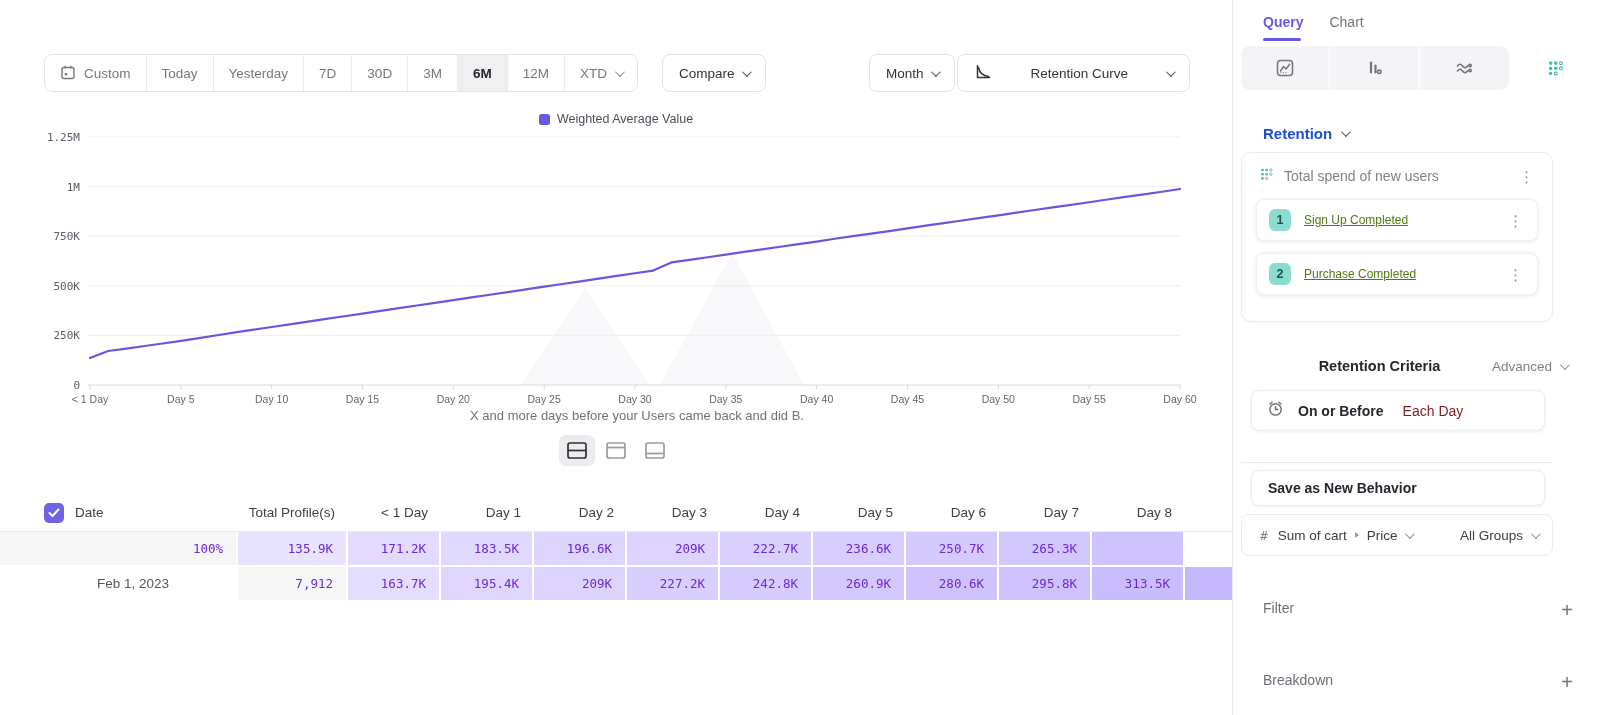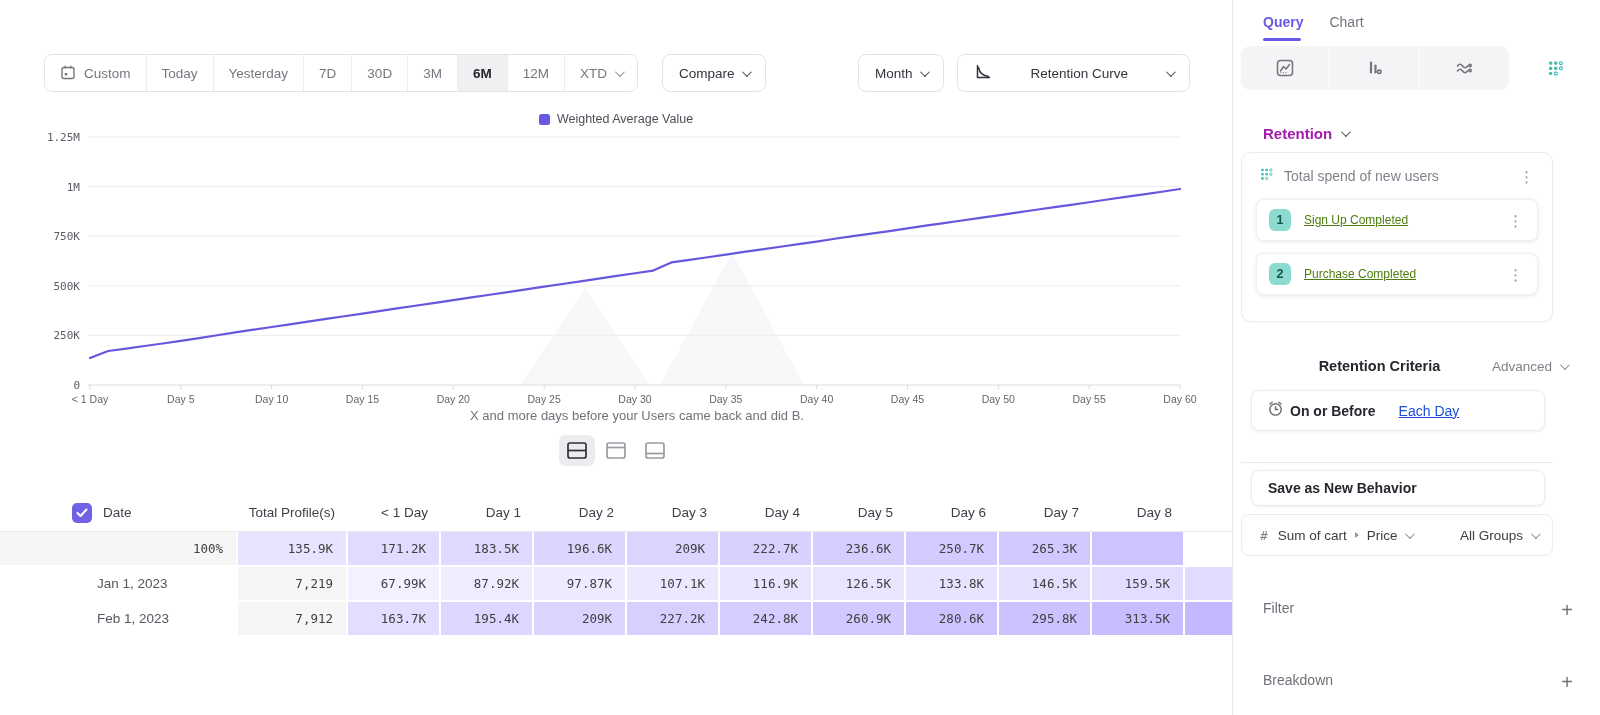--- a/index.html
+++ b/index.html
@@ -11,21 +11,21 @@
   
   .toolbar { position:absolute; left:44px; right:42px; top:54px; height:38px; display:flex; align-items:center; }
   .seg-group { display:flex; height:38px; border:1px solid #E3E3E7; border-radius:8px; overflow:hidden; background:#fff; }
   .seg { display:flex; align-items:center; gap:8px; padding:0 15px; font-size:13.5px; color:#76767F;
     background:#fff; border:none; border-right:1px solid #ECECEF; cursor:pointer; font-family:inherit; white-space:nowrap; }
   .seg:last-child { border-right:none; }
   .seg.active { background:#F0F0F3; color:#24242C; font-weight:bold; }
   .btn { display:flex; align-items:center; gap:8px; height:38px; padding:0 16px; border:1px solid #E3E3E7;
     border-radius:8px; background:#fff; font-size:13.5px; color:#33333C; cursor:pointer; font-family:inherit; white-space:nowrap; }
   .spacer { flex:1; }
-  .ml24 { margin-left:24px; } .ml10 { margin-left:13px;gap:38px; }
+  .ml24 { margin-left:24px; } .ml10 { margin-left:2px;gap:38px; }
   .chev { display:inline-block; width:7px; height:7px; border-right:1.6px solid #8a8a93; border-bottom:1.6px solid #8a8a93;
     transform:rotate(45deg) translateY(-2px); }
   .chev.dark { border-color:#4a4a54; }
 
   
   .legend { position:absolute; left:0; top:112px; width:1232px; display:flex; justify-content:center; align-items:center; gap:7px;
     font-size:12.5px; color:#4E4E58; }
   .legend-swatch { width:11px; height:11px; border-radius:2.5px; background:#6759E3; }
   #chart-svg { position:absolute; left:0; top:130px; }
   .caption { position:absolute; left:0; top:408px; width:1274px; text-align:center; font-size:13px; color:#71717B; }
@@ -34,61 +34,61 @@
   .layout-toggle { position:absolute; left:0; top:435px; width:1232px; display:flex; justify-content:center; gap:3px; }
   .lt-btn { width:36px; height:31px; border:none; background:#fff; border-radius:7px; display:flex; align-items:center; justify-content:center; cursor:pointer; }
   .lt-btn.active { background:#ECECEF; }
 
   
   #table { position:absolute; left:0; top:494px; width:1232px; height:221px; overflow:hidden; }
   .t-inner { width:1278px; }
   .t-row { display:grid; grid-template-columns:238px 110px repeat(10, 93px); }
   .t-head { height:38px; border-bottom:1px solid #E9E9EC; }
   .t-head .hcell { font-size:13.5px; color:#3F3F49; line-height:37px; text-align:right; padding-right:13px; }
-  .hcell-date { display:flex; align-items:center; gap:11px; padding-left:44px; text-align:left;margin-left:28px; }
+  .hcell-date { display:flex; align-items:center; gap:11px; padding-left:44px; text-align:left; }
   .body-row { height:35px; }
   .cell { height:35px; line-height:33px; text-align:right; padding-right:13px; font-family:"DejaVu Sans Mono", monospace;
-    font-size:12.5px; color:#404040; border-right:2px solid #fff; border-bottom:2px solid #fff; }
+    font-size:12.5px; color:#6d28d9; border-right:2px solid #fff; border-bottom:2px solid #fff; }
   .cell-total { background:#F6F6F7; }
   .cell-date { display:flex; align-items:center; font-family:"Liberation Sans", sans-serif; font-size:13.5px; color:#55555F;
     text-align:left; padding:0; border-right:none; background:#fff; }
   .checkbox { width:20px; height:20px; border-radius:5px; background:#7161E6; display:inline-flex; align-items:center; justify-content:center; flex:none; cursor:pointer; }
   .checkbox svg { display:block; }
   .row-chev { display:inline-block; width:7px; height:7px; border-right:1.6px solid #5a5a64; border-bottom:1.6px solid #5a5a64; transform:rotate(45deg); margin:0 0 3px 0; flex:none; cursor:pointer; }
 
   
   .sb-tabs { position:absolute; left:30px; top:0; height:44px; display:flex; gap:26px; align-items:center; }
   .sb-tab { font-size:14px; color:#74747E; cursor:pointer; position:relative; height:44px; display:flex; align-items:center; }
   .sb-tab.active { color:#6759E3; font-weight:bold;text-align:right; }
   .sb-tab.active::after { content:""; position:absolute; left:0; bottom:3px; width:38px; height:3px; border-radius:2px; background:#6759E3; }
   .report-tabs { position:absolute; left:0; top:46px; width:368px; height:44px; }
   .rt-gray { position:absolute; left:8px; top:0; width:268px; height:44px; background:#F4F4F6; border-radius:9px; display:flex; }
   .rt-seg { width:89.3px; height:44px; display:flex; align-items:center; justify-content:center; border-right:1px solid #fff; cursor:pointer; }
   .rt-seg:last-child { border-right:none; }
   .rt-active { position:absolute; left:276px; top:0; width:92px; height:44px; display:flex; align-items:center; justify-content:center; cursor:pointer; }
 
   .sb-content { position:absolute; left:0; top:90px; width:368px; }
-  .sb-title { position:absolute; left:30px; top:35px; font-size:15px; font-weight:bold; color:#a21caf; display:flex; align-items:center; gap:9px; cursor:pointer; }
+  .sb-title { position:absolute; left:30px; top:35px; font-size:15px; font-weight:bold; color:#1d4ed8; display:flex; align-items:center; gap:9px; cursor:pointer; }
   .group-card { position:absolute; left:8px; top:62px; width:312px; border:1px solid #ECECF0; border-radius:10px; background:#fff;
     box-shadow:0 1px 2px rgba(30,30,40,.04); padding:0 0 14px 0; }
   .gc-head { height:46px; display:flex; align-items:center; gap:10px; padding:0 14px 0 16px; }
   .gc-title { flex:1; font-size:14px; color:#82828C; }
   .kebab { color:#8F8F98; font-size:15px; line-height:1; cursor:pointer; padding:2px 4px; }
   .step-card { margin:0 14px 12px 14px; height:42px; border:1px solid #F0F0F2; border-radius:8px; background:#fff;
     box-shadow:0 1px 4px rgba(30,30,40,.10); display:flex; align-items:center; gap:13px; padding:0 10px 0 12px; cursor:pointer; }
   .step-badge { width:22px; height:22px; border-radius:6px; background:#8BDBD1; color:#14554D; font-size:12.5px; font-weight:bold;
     display:flex; align-items:center; justify-content:center; flex:none; }
   .step-label { flex:1; font-size:12px; color:#4d7c0f;text-decoration:underline; }
   .crit-head { position:absolute; left:34px; top:268px; right:34px; display:flex; align-items:center;text-align:center; }
   .crit-title { font-size:14.5px; font-weight:bold; color:#26262E; flex:1; }
   .crit-mode { font-size:13.5px; color:#80808A; display:flex; align-items:center; gap:8px; cursor:pointer; }
   .crit-card { position:absolute; left:18px; top:300px; width:294px; height:41px; border:1px solid #ECECF0; border-radius:8px;
-    background:#fff; box-shadow:0 1px 3px rgba(30,30,40,.07); display:flex; align-items:center; gap:5px; padding:0 14px; cursor:pointer; }
+    background:#fff; box-shadow:0 1px 3px rgba(30,30,40,.07); display:flex; align-items:center; gap:13px; padding:0 14px; cursor:pointer; }
   .crit-cond { font-size:14px; font-weight:bold; color:#26262E; }
-  .crit-window { font-size:14px; color:#1d4ed8; margin-left:18px;text-decoration:underline; }
+  .crit-window { font-size:14px; color:#7f1d1d; margin-left:6px; }
   .sb-divider { position:absolute; left:8px; top:372px; width:312px; height:1px; background:#ECECF0; }
   .save-card { position:absolute; left:18px; top:380px; width:294px; height:36px; border:1px solid #ECECF0; border-radius:8px;
     background:#fff; box-shadow:0 1px 3px rgba(30,30,40,.07); display:flex; align-items:center; padding:0 16px;
     font-size:14px; font-weight:bold; color:#26262E; cursor:pointer; }
   .measure-card { position:absolute; left:8px; top:424px; width:312px; height:42px; border:1px solid #ECECF0; border-radius:8px;
     background:#fff; display:flex; align-items:center; padding:0 14px 0 18px; gap:10px; }
   .m-hash { font-family:"DejaVu Sans Mono", monospace; font-size:13px; color:#80808A; }
   .m-label { font-size:13.5px; color:#3C3C46; cursor:pointer; display:flex; align-items:center; gap:7px; }
   .m-caret { width:0; height:0; border-left:4px solid #9a9aa3; border-top:3.5px solid transparent; border-bottom:3.5px solid transparent; margin:0 1px; }
   .m-group { margin-left:auto; font-size:13.5px; color:#3C3C46; display:flex; align-items:center; gap:8px; cursor:pointer; }
@@ -261,37 +261,20 @@
           <div class="cell" style="background:rgba(120,86,255,0.261)">209K</div>
           <div class="cell" style="background:rgba(120,86,255,0.278)">222.7K</div>
           <div class="cell" style="background:rgba(120,86,255,0.296)">236.6K</div>
           <div class="cell" style="background:rgba(120,86,255,0.313)">250.7K</div>
           <div class="cell" style="background:rgba(120,86,255,0.332)">265.3K</div>
           <div class="cell" style="background:rgba(120,86,255,0.355)"></div>
         </div>
         <div class="t-row body-row">
           <div class="cell cell-date">
             <span style="width:97px;flex:none;"></span>
-            <span>Jan 1, 2023</span>
-          </div>
-          <div class="cell cell-total">7,219</div>
-          <div class="cell" style="background:rgba(120,86,255,0.085)">67.99K</div>
-          <div class="cell" style="background:rgba(120,86,255,0.110)">87.92K</div>
-          <div class="cell" style="background:rgba(120,86,255,0.122)">97.87K</div>
-          <div class="cell" style="background:rgba(120,86,255,0.134)">107.1K</div>
-          <div class="cell" style="background:rgba(120,86,255,0.146)">116.9K</div>
-          <div class="cell" style="background:rgba(120,86,255,0.158)">126.5K</div>
-          <div class="cell" style="background:rgba(120,86,255,0.167)">133.8K</div>
-          <div class="cell" style="background:rgba(120,86,255,0.183)">146.5K</div>
-          <div class="cell" style="background:rgba(120,86,255,0.199)">159.5K</div>
-          <div class="cell" style="background:rgba(120,86,255,0.213)"></div>
-        </div>
-        <div class="t-row body-row">
-          <div class="cell cell-date">
-            <span style="width:97px;flex:none;"></span>
             <span>Feb 1, 2023</span>
           </div>
           <div class="cell cell-total">7,912</div>
           <div class="cell" style="background:rgba(120,86,255,0.205)">163.7K</div>
           <div class="cell" style="background:rgba(120,86,255,0.244)">195.4K</div>
           <div class="cell" style="background:rgba(120,86,255,0.261)">209K</div>
           <div class="cell" style="background:rgba(120,86,255,0.284)">227.2K</div>
           <div class="cell" style="background:rgba(120,86,255,0.303)">242.8K</div>
           <div class="cell" style="background:rgba(120,86,255,0.326)">260.9K</div>
           <div class="cell" style="background:rgba(120,86,255,0.351)">280.6K</div>

